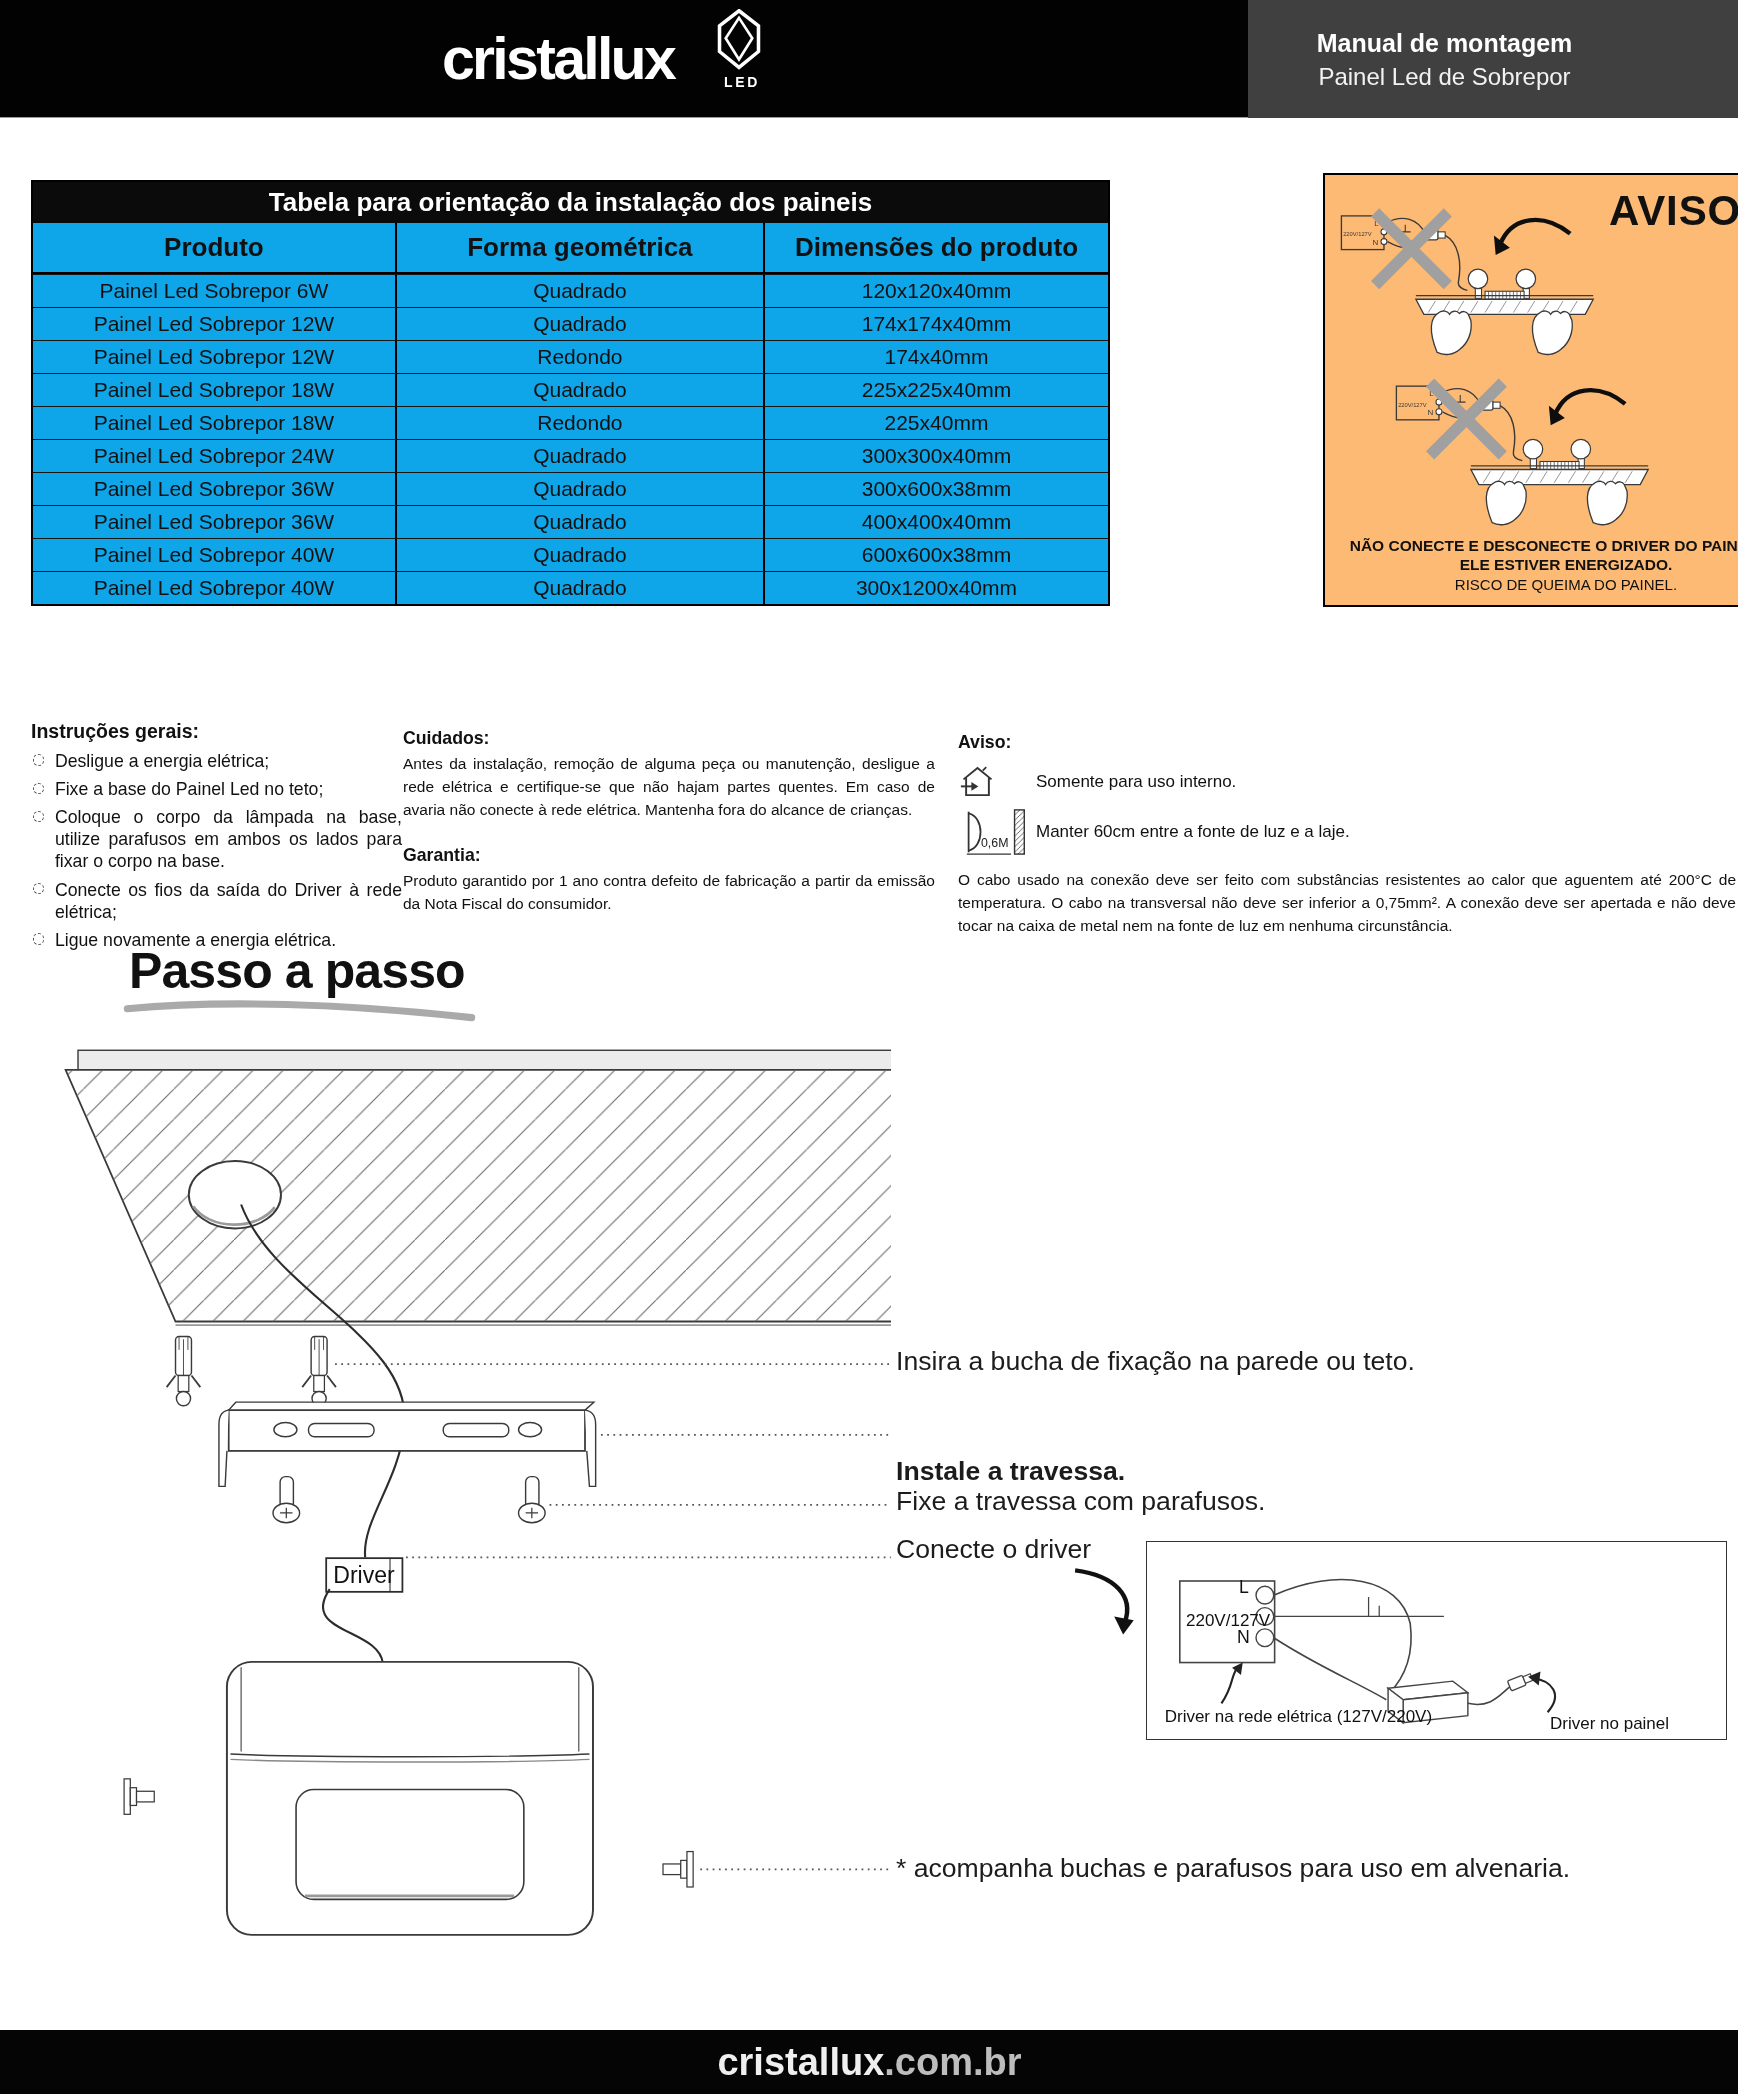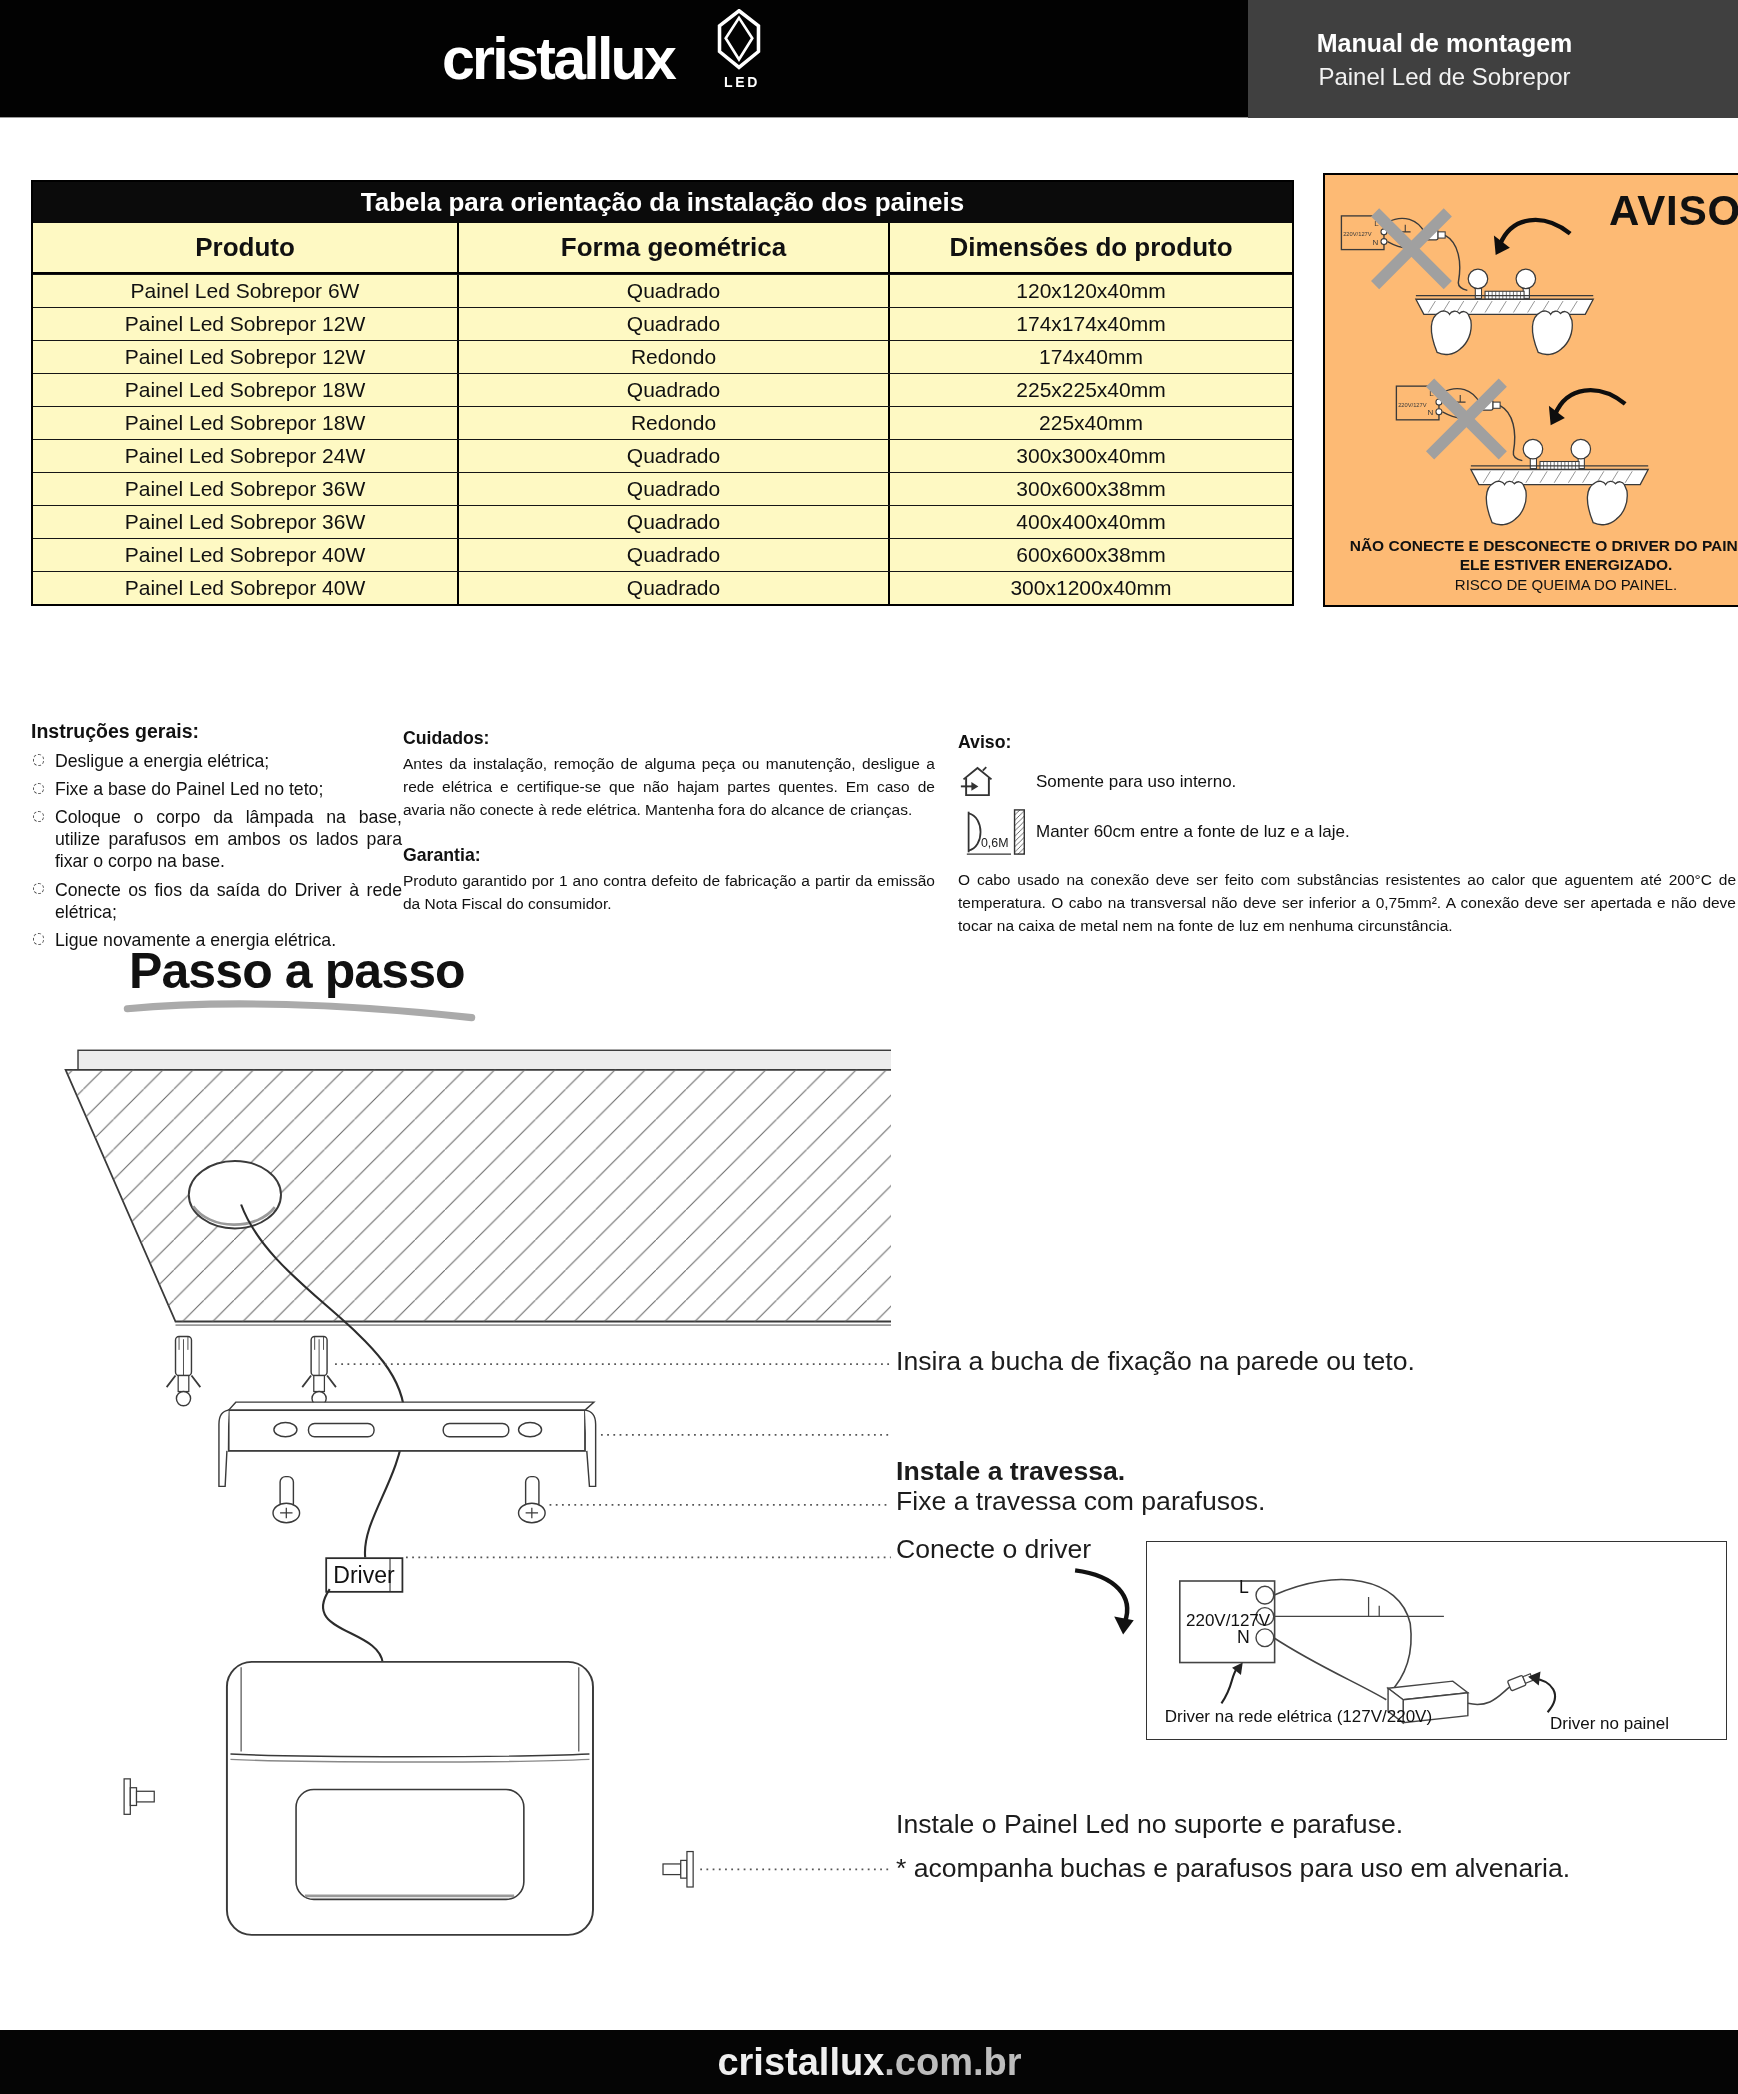--- a/index.html
+++ b/index.html
@@ -11,21 +11,21 @@
   .header{position:absolute;left:0;top:0;width:1739px;height:118px;background:#020202;border-bottom:1.8px solid #9a9a9a;}
   .logo-text{position:absolute;left:442px;top:25px;color:#fff;font-size:59px;font-weight:bold;letter-spacing:-2.7px;}
   .logo-gem{position:absolute;left:715px;top:8.9px;}
   .logo-led{position:absolute;left:724px;top:74px;color:#fff;font-size:14px;font-weight:bold;letter-spacing:2.7px;}
   .gray-box{position:absolute;left:1248px;top:0;width:491px;height:118px;background:#404040;
             display:flex;flex-direction:column;justify-content:center;align-items:center;padding-right:98px;}
   .gray-box .l1{color:#fff;font-size:25px;font-weight:bold;line-height:35px;}
   .gray-box .l2{color:#f2f2f2;font-size:24px;line-height:32px;}
 
   
-  .tbl{position:absolute;left:31px;top:180px;width:1263px;border:2.7px solid #000;background:#fef9c3;}
+  .tbl{position:absolute;left:31px;top:180px;width:1079px;border:2.7px solid #000;background:#0ea5e9;}
   .tbl-title{background:#0b0b0b;color:#fff;height:41px;line-height:41px;text-align:center;font-weight:bold;font-size:26px;}
   .tbl-head{display:flex;font-weight:bold;font-size:26px;height:51px;align-items:center;border-bottom:2.7px solid #000;}
   .tbl-head>div, .tbl-row>div{display:flex;align-items:center;justify-content:center;height:100%;}
   .c1{width:426px;border-right:2.7px solid #000;}
   .c2{width:431px;border-right:2.7px solid #000;}
   .c3{width:402px;}
   .tbl-row{display:flex;height:33px;font-size:21px;border-top:1.8px solid #161616;}
 
   
   .avisobox{position:absolute;left:1323px;top:173px;width:486px;height:434px;border:2.7px solid #000;background:#fdba74;}
@@ -371,21 +371,20 @@
       <rect x="708" y="938" width="7" height="20" fill="#fff" stroke="#3a3a3a" stroke-width="1.4"></rect>
       <rect x="715" y="928" width="7" height="40" fill="#fff" stroke="#3a3a3a" stroke-width="1.4"></rect>
     </g>
     <path d="M730,948 H945" stroke="#555" stroke-width="2" stroke-dasharray="2,5"></path>
   </svg>
 
   <div class="step" style="top:1346px;">Insira a bucha de fixação na parede ou teto.</div>
   <div class="step" style="top:1456px;font-weight:bold;">Instale a travessa.</div>
   <div class="step" style="top:1486px;">Fixe a travessa com parafusos.</div>
   <div class="step" style="top:1534px;">Conecte o driver</div>
-  <div class="step" style="top:1809px;">Instale o Painel Led no suporte e parafuse.</div>
   <div class="step" style="top:1853px;">* acompanha buchas e parafusos para uso em alvenaria.</div>
 
   <svg class="abs" style="left:1068px;top:1565px;" width="80" height="73" viewBox="0 0 90 82">
     <path d="M8,6 C54,12 74,36 64,64" fill="none" stroke="#111" stroke-width="5"></path>
     <polygon points="52,58 74,62 62,78" fill="#111"></polygon>
   </svg>
 
   <div class="inset">
     <svg width="577" height="195" viewBox="0 0 651 220">
       <rect x="37" y="44" width="107" height="92" fill="none" stroke="#444" stroke-width="1.8"></rect>

